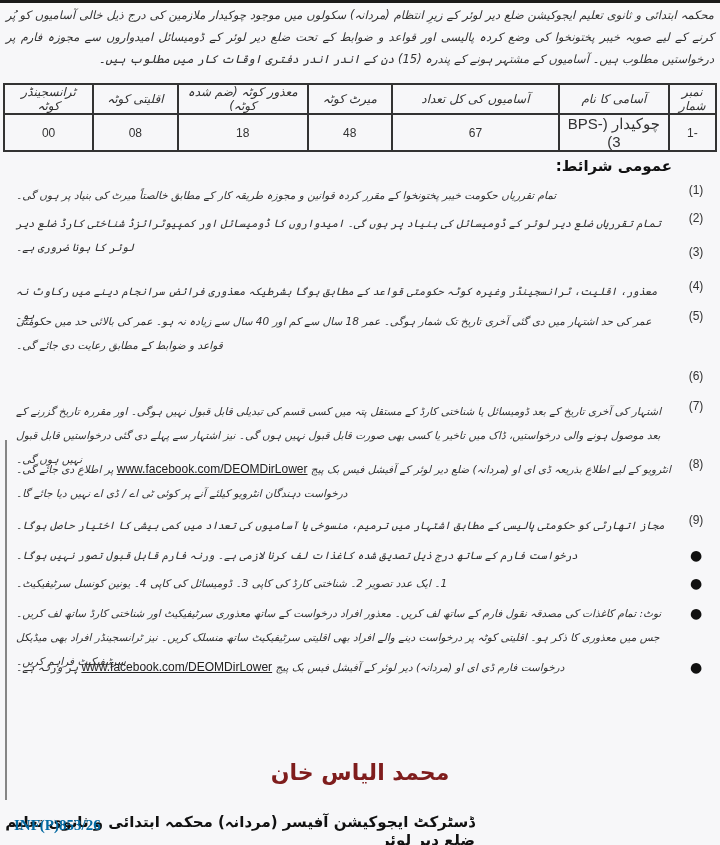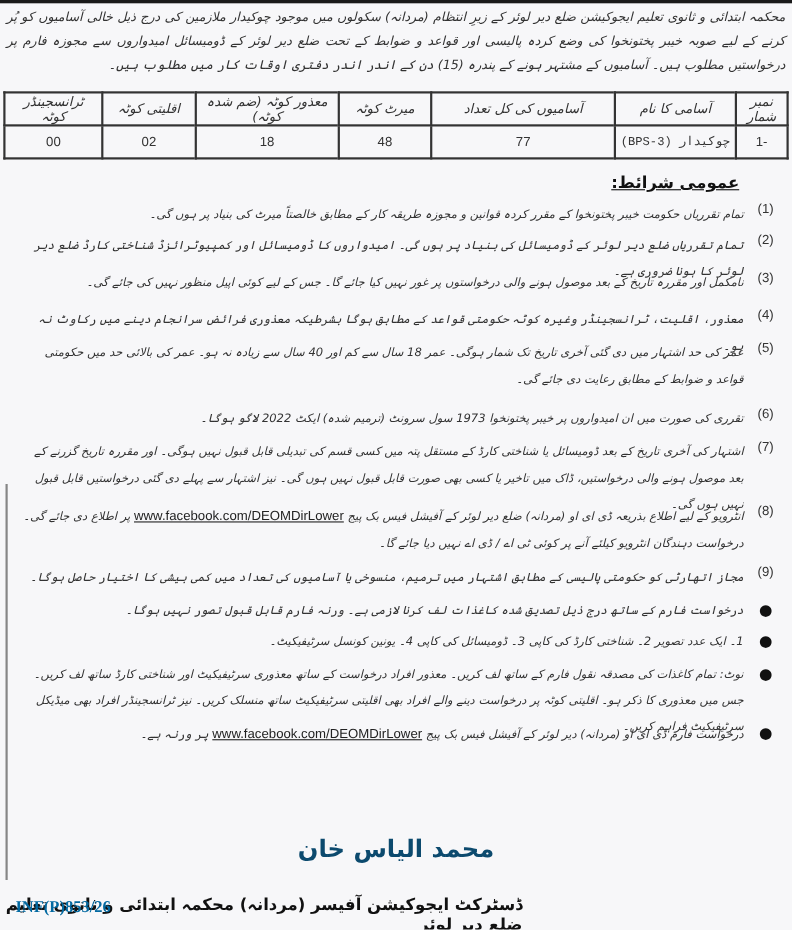--- a/index.html
+++ b/index.html
@@ -29,43 +29,43 @@
     border: 2px solid #333; text-align: center; height: 28px; padding: 0 4px;
     font-weight: normal; color: #333;
   }
   table.posts th { font-style: italic; font-size: 12px; }
   table.posts td { font-family: "Liberation Sans", sans-serif; font-size: 12px; margin-top: 28px; }
   col.c-sn { width: 50px; } col.c-name { width: 122px; } col.c-total { width: 195px; }
   col.c-merit { width: 95px; } col.c-disabled { width: 152px; } col.c-minority { width: 95px; } col.c-trans { width: 95px; }
 
   .section-title {
     position: absolute; right: 48px; top: 157px;
-    direction: rtl; font-weight: bold; font-size: 15px; color: #111; text-decoration: underline;
+    direction: rtl; font-weight: bold; font-size: 15px; color: #111;
   }
 
   .conditions { position: absolute; right: 4px; top: 183px; width: 712px; direction: rtl; }
   .cond {
     display: flex; flex-direction: row; align-items: flex-start;
     font-size: 10.5px; color: #333; font-style: italic;
   }
   .cond .num {
     flex: 0 0 40px; text-align: center; font-style: normal;
     font-family: "Liberation Sans", sans-serif; font-size: 12px; color: #333;
   }
-  .cond .txt { flex: 1; text-align: right; line-height: 24px; padding-left: 12px; }
+  .cond .txt { flex: 1; text-align: left; line-height: 24px; padding-left: 12px; }
   .cond .bullet { flex: 0 0 40px; text-align: center; font-size: 14px; color: #111; font-style: normal; line-height: 24px; }
   .link {
     font-family: "Liberation Sans", sans-serif; font-style: normal;
     text-decoration: underline; color: #222; font-size: 12px; direction: ltr; unicode-bidi: embed; margin-top: 24px;
   }
 
   .signatory {
     position: absolute; left: 0; width: 720px; top: 760px;
     text-align: center; direction: rtl;
-    font-weight: bold; font-size: 22px; color: #0c4a6e;
+    font-weight: bold; font-size: 22px; color: #7f1d1d;
   }
   .designation {
     position: absolute; right: 245px; top: 813px;
     direction: rtl; font-size: 15px; color: #111; font-weight: bold;
   }
   .ref {
     position: absolute; left: 14px; top: 817px;
     font-family: Liberation Serif, serif; font-weight: bold; font-size: 15px; color: #0369a1;
   }
 </style>
@@ -94,56 +94,54 @@
       <th>آسامیوں کی کل تعداد</th>
       <th>میرٹ کوٹہ</th>
       <th>معذور کوٹہ (ضم شدہ کوٹہ)</th>
       <th>اقلیتی کوٹہ</th>
       <th>ٹرانسجینڈر کوٹہ</th>
     </tr>
   </thead>
   <tbody>
     <tr>
       <td>-1</td>
-      <td style="font-family:Liberation Mono, monospace;font-size:11px">چوکیدار (BPS-3)</td>
-      <td>77</td>
+      <td style="font-family:Liberation Sans, sans-serif;font-size:15px">چوکیدار (BPS-3)</td>
+      <td>67</td>
       <td>48</td>
       <td>18</td>
-      <td>02</td>
+      <td>08</td>
       <td>00</td>
     </tr>
   </tbody>
 </table>
 
 <div class="section-title">عمومی شرائط:</div>
 
 <div class="conditions">
   <div class="cond" style="height:28px">
     <span class="num">(1)</span>
     <span class="txt">تمام تقرریاں حکومت خیبر پختونخوا کے مقرر کردہ قوانین و مجوزہ طریقہ کار کے مطابق خالصتاً میرٹ کی بنیاد پر ہوں گی۔</span>
   </div>
   <div class="cond" style="height:34px">
     <span class="num">(2)</span>
     <span class="txt">تمام تقرریاں ضلع دیر لوئر کے ڈومیسائل کی بنیاد پر ہوں گی۔ امیدواروں کا ڈومیسائل اور کمپیوٹرائزڈ شناختی کارڈ ضلع دیر لوئر کا ہونا ضروری ہے۔</span>
   </div>
   <div class="cond" style="height:34px">
     <span class="num">(3)</span>
-    <span class="txt">نامکمل اور مقررہ تاریخ کے بعد موصول ہونے والی درخواستوں پر غور نہیں کیا جائے گا۔ جس کے لیے کوئی اپیل منظور نہیں کی جائے گی۔</span>
   </div>
   <div class="cond" style="height:30px">
     <span class="num">(4)</span>
     <span class="txt">معذور، اقلیت، ٹرانسجینڈر وغیرہ کوٹہ حکومتی قواعد کے مطابق ہوگا بشرطیکہ معذوری فرائض سرانجام دینے میں رکاوٹ نہ ہو۔</span>
   </div>
   <div class="cond" style="height:60px">
     <span class="num">(5)</span>
     <span class="txt">عمر کی حد اشتہار میں دی گئی آخری تاریخ تک شمار ہوگی۔ عمر 18 سال سے کم اور 40 سال سے زیادہ نہ ہو۔ عمر کی بالائی حد میں حکومتی قواعد و ضوابط کے مطابق رعایت دی جائے گی۔</span>
   </div>
   <div class="cond" style="height:30px">
     <span class="num">(6)</span>
-    <span class="txt">تقرری کی صورت میں ان امیدواروں پر خیبر پختونخوا 1973 سول سرونٹ (ترمیم شدہ) ایکٹ 2022 لاگو ہوگا۔</span>
   </div>
   <div class="cond" style="height:58px">
     <span class="num">(7)</span>
     <span class="txt">اشتہار کی آخری تاریخ کے بعد ڈومیسائل یا شناختی کارڈ کے مستقل پتہ میں کسی قسم کی تبدیلی قابل قبول نہیں ہوگی۔ اور مقررہ تاریخ گزرنے کے بعد موصول ہونے والی درخواستیں، ڈاک میں تاخیر یا کسی بھی صورت قابل قبول نہیں ہوں گی۔ نیز اشتہار سے پہلے دی گئی درخواستیں قابل قبول نہیں ہوں گی۔</span>
   </div>
   <div class="cond" style="height:56px">
     <span class="num">(8)</span>
     <span class="txt">
       <span>انٹرویو کے لیے اطلاع بذریعہ ڈی ای او (مردانہ) ضلع دیر لوئر کے آفیشل فیس بک پیج</span>
       <span class="link">www.facebook.com/DEOMDirLower</span>

